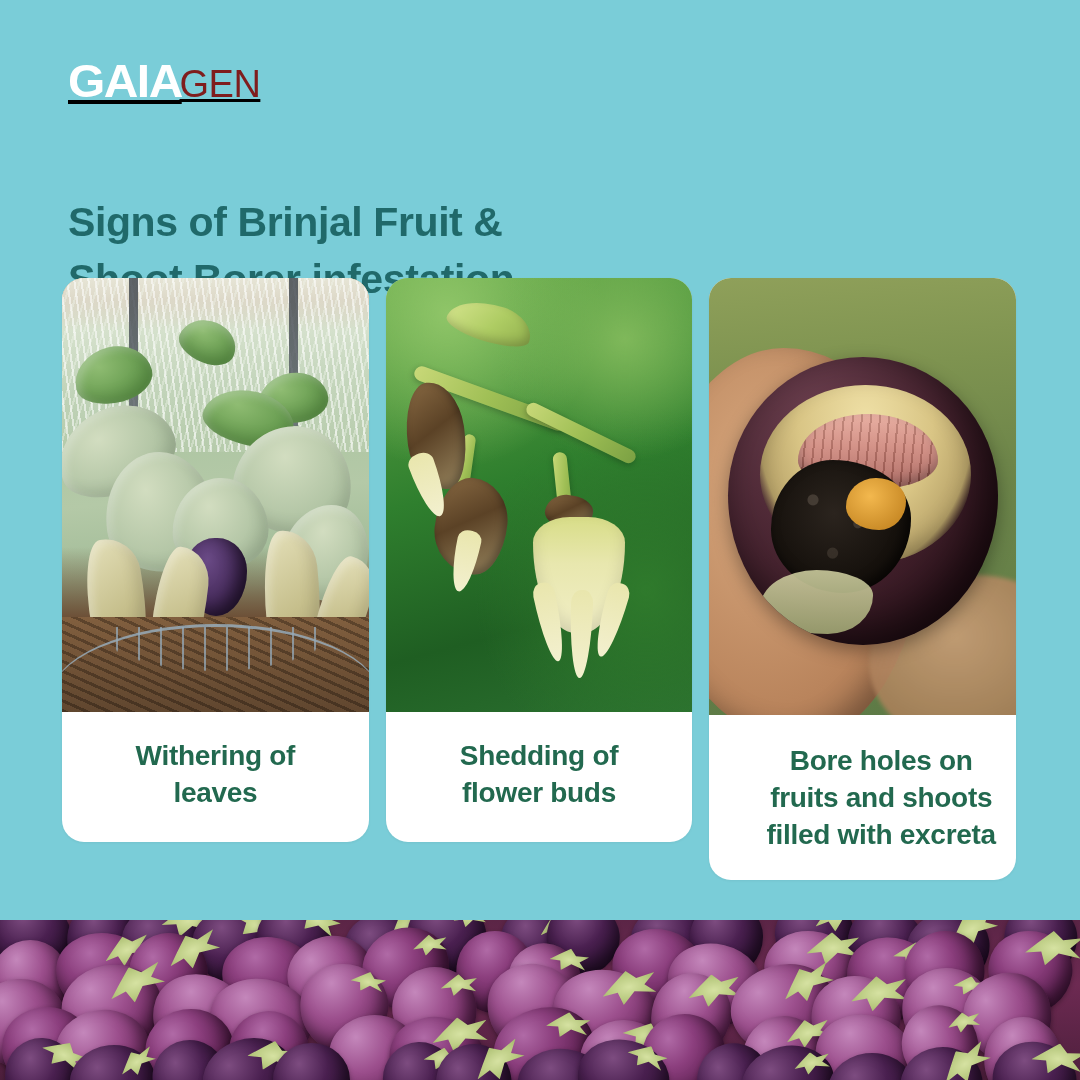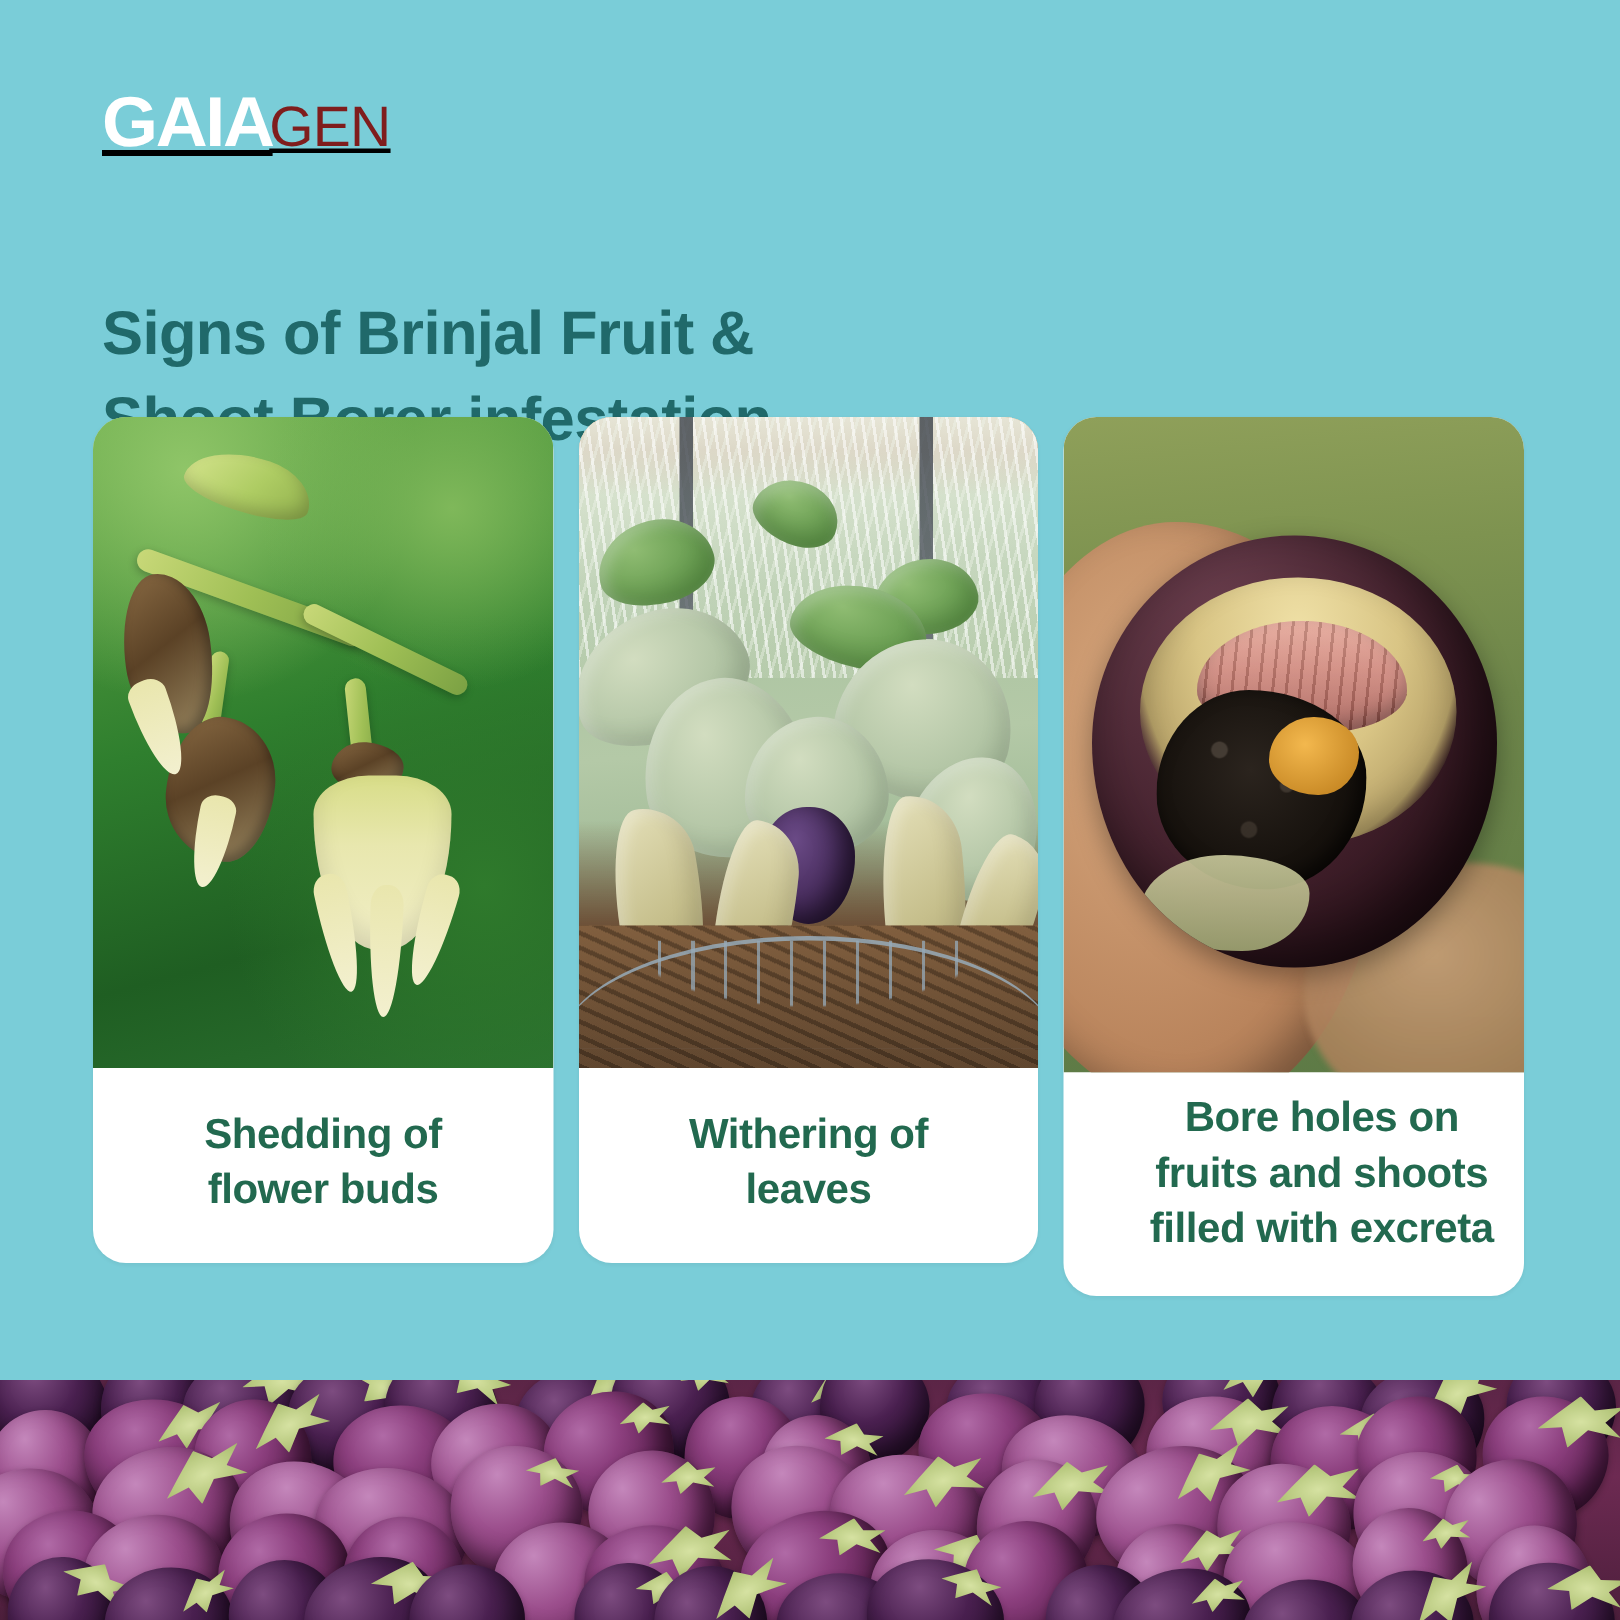--- a/index.html
+++ b/index.html
@@ -93,21 +93,21 @@
     font-size: 28px;
     font-weight: 600;
     line-height: 1.32;
     color: #22694F;
     letter-spacing: -0.3px;
     white-space: pre-line;
     min-height: 96px;
     box-sizing: border-box;
   }
   .card-3 .card-photo { height: 437px; }
-  .card-3 .card-caption { padding-top: 12px; padding-bottom: 26px; margin-left: 37px; }
+  .card-3 .card-caption { padding-top: 28px; padding-bottom: 26px; margin-left: 37px; }
 
   
   .photo-withering {
     width: 100%; height: 100%;
     background:
       
       linear-gradient(180deg, #c9a483 0%, #b08d70 5%, rgba(176,141,112,0) 12%),
       
       linear-gradient(180deg, rgba(120,88,62,0) 62%, #6d5138 78%, #57412c 100%),
       
@@ -298,43 +298,20 @@
 
   <div class="brand">
     <span class="brand-gaia">GAIA</span>
       <span class="brand-gen">GEN</span>
   </div>
 
   <div class="headline">Signs of Brinjal Fruit &amp;
 Shoot Borer infestation</div>
 
   <div class="cards">
-
-    <div class="card card-2">
-      <div class="card-photo">
-        <div class="photo-buds">
-          <div class="pb-bud-green"></div>
-          <div class="pb-stem" style="left:8%;  top:26%; width:160px; height:15px; transform:rotate(20deg);"></div>
-          <div class="pb-stem" style="left:44%; top:34%; width:120px; height:14px; transform:rotate(26deg);"></div>
-          <div class="pb-stem" style="left:56%; top:40%; width:14px;  height:92px; transform:rotate(-6deg);"></div>
-          <div class="pb-stem" style="left:24%; top:36%; width:12px;  height:78px; transform:rotate(8deg);"></div>
-          <div class="pb-dried" style="left:7%;  top:24%; width:58px; height:108px; transform:rotate(-8deg);"></div>
-          <div class="pb-dried" style="left:16%; top:46%; width:72px; height:96px; transform:rotate(6deg);"></div>
-          <div class="pb-petal" style="left:10%; top:40%; width:26px; height:66px; transform:rotate(-20deg);"></div>
-          <div class="pb-petal" style="left:22%; top:58%; width:24px; height:62px; transform:rotate(12deg);"></div>
-          <div class="pb-dried" style="left:52%; top:50%; width:48px; height:34px; transform:rotate(4deg);"></div>
-          <div class="pb-flower" style="left:48%; top:55%; width:92px; height:116px;"></div>
-          <div class="pb-petal" style="left:50%; top:70%; width:22px; height:80px; transform:rotate(-12deg);"></div>
-          <div class="pb-petal" style="left:60%; top:72%; width:22px; height:88px; transform:rotate(2deg);"></div>
-          <div class="pb-petal" style="left:70%; top:70%; width:22px; height:76px; transform:rotate(16deg);"></div>
-        </div>
-      </div>
-      <div class="card-caption">Shedding of
-flower buds</div>
-    </div>
 
     <div class="card card-1">
       <div class="card-photo">
         <div class="photo-withering">
           <div class="pw-haze"></div>
           <div class="pw-post" style="left:22%"></div>
           <div class="pw-post" style="left:74%"></div>
           <div class="pw-leaf green" style="left:4%;  top:16%; width:78px; height:56px; transform:rotate(-14deg);"></div>
           <div class="pw-leaf green" style="left:38%; top:10%; width:58px; height:42px; transform:rotate(22deg);"></div>
           <div class="pw-leaf green" style="left:64%; top:22%; width:70px; height:50px; transform:rotate(-8deg);"></div>
@@ -348,20 +325,43 @@
           <div class="pw-leaf wilt" style="left:8%;  top:60%; width:58px; height:120px; transform:rotate(-10deg);"></div>
           <div class="pw-leaf wilt" style="left:30%; top:62%; width:52px; height:118px; transform:rotate(6deg);"></div>
           <div class="pw-leaf wilt" style="left:66%; top:58%; width:56px; height:128px; transform:rotate(-6deg);"></div>
           <div class="pw-leaf wilt" style="left:84%; top:64%; width:48px; height:104px; transform:rotate(14deg);"></div>
           <div class="pw-mulch"></div>
           <div class="pw-wire"></div>
         </div>
       </div>
       <div class="card-caption">Withering of
 leaves</div>
+    </div>
+
+    <div class="card card-2">
+      <div class="card-photo">
+        <div class="photo-buds">
+          <div class="pb-bud-green"></div>
+          <div class="pb-stem" style="left:8%;  top:26%; width:160px; height:15px; transform:rotate(20deg);"></div>
+          <div class="pb-stem" style="left:44%; top:34%; width:120px; height:14px; transform:rotate(26deg);"></div>
+          <div class="pb-stem" style="left:56%; top:40%; width:14px;  height:92px; transform:rotate(-6deg);"></div>
+          <div class="pb-stem" style="left:24%; top:36%; width:12px;  height:78px; transform:rotate(8deg);"></div>
+          <div class="pb-dried" style="left:7%;  top:24%; width:58px; height:108px; transform:rotate(-8deg);"></div>
+          <div class="pb-dried" style="left:16%; top:46%; width:72px; height:96px; transform:rotate(6deg);"></div>
+          <div class="pb-petal" style="left:10%; top:40%; width:26px; height:66px; transform:rotate(-20deg);"></div>
+          <div class="pb-petal" style="left:22%; top:58%; width:24px; height:62px; transform:rotate(12deg);"></div>
+          <div class="pb-dried" style="left:52%; top:50%; width:48px; height:34px; transform:rotate(4deg);"></div>
+          <div class="pb-flower" style="left:48%; top:55%; width:92px; height:116px;"></div>
+          <div class="pb-petal" style="left:50%; top:70%; width:22px; height:80px; transform:rotate(-12deg);"></div>
+          <div class="pb-petal" style="left:60%; top:72%; width:22px; height:88px; transform:rotate(2deg);"></div>
+          <div class="pb-petal" style="left:70%; top:70%; width:22px; height:76px; transform:rotate(16deg);"></div>
+        </div>
+      </div>
+      <div class="card-caption">Shedding of
+flower buds</div>
     </div>
 
     <div class="card card-3">
       <div class="card-photo">
         <div class="photo-bore">
           <div class="pb3-hand"></div>
           <div class="pb3-hand2"></div>
           <div class="pb3-fruit">
             <div class="pb3-ring"></div>
             <div class="pb3-larva"></div>

